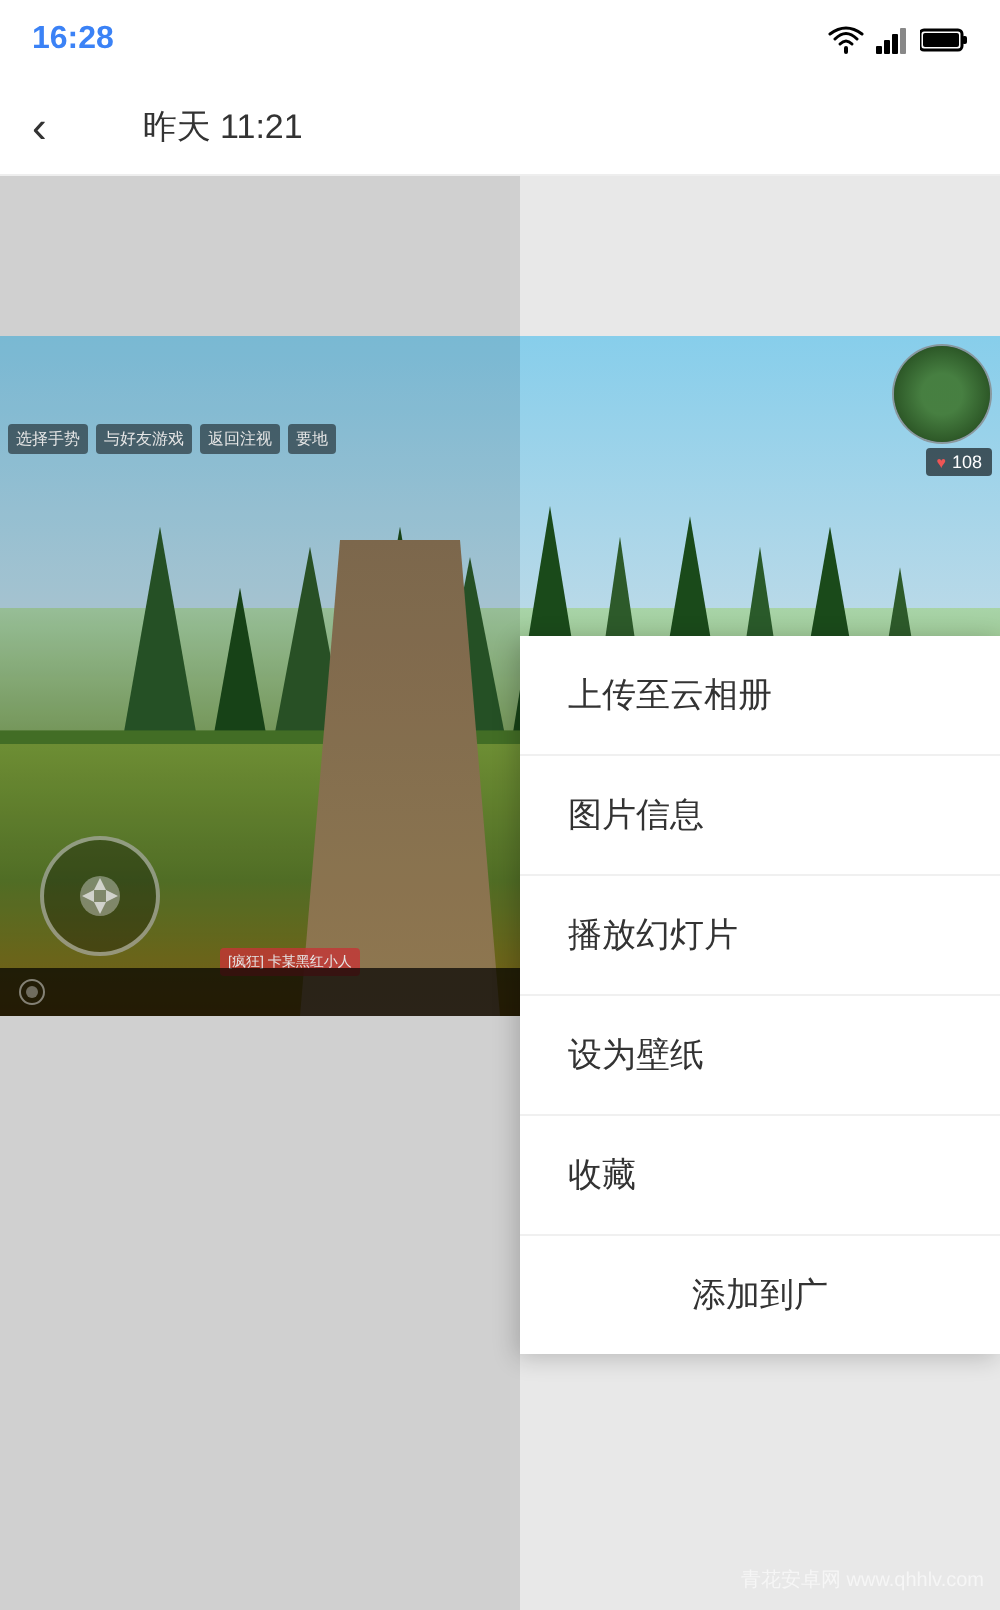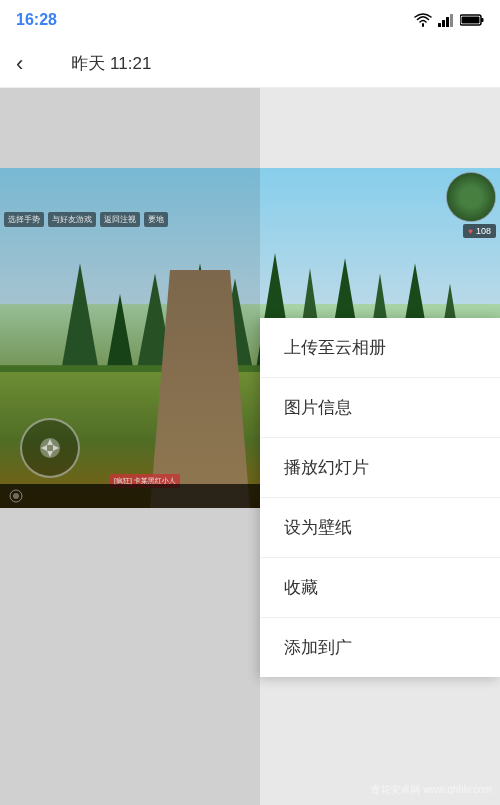--- a/index.html
+++ b/index.html
@@ -209,20 +209,21 @@
     .context-menu-item {
       padding: 18px 24px;
       font-size: 17px;
       color: #333;
       border-bottom: 1px solid #f0f0f0;
       cursor: pointer;
       background: #fff;
     }
     .context-menu-item:last-child {
       border-bottom: none;
+      text-align: center;
     }
 
     
     .watermark {
       position: absolute;
       bottom: 8px;
       right: 8px;
       font-size: 10px;
       color: rgba(255,255,255,0.6);
       z-index: 50;

